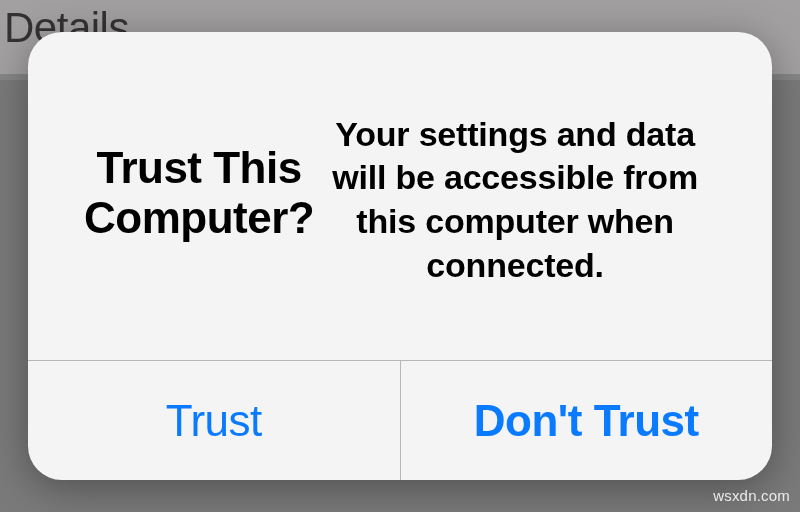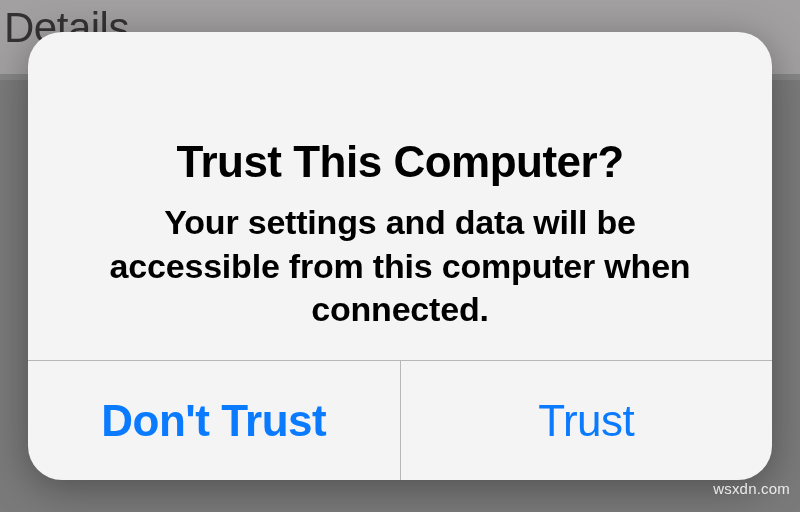--- a/index.html
+++ b/index.html
@@ -41,23 +41,23 @@
     background: #f4f4f5;
     border-radius: 34px;
     box-shadow: 0 8px 40px rgba(0,0,0,0.35);
     display: flex;
     flex-direction: column;
     overflow: hidden;
   }
   .dialog-body {
     flex: 1;
     display: flex;
-    flex-direction: column;
+    flex-direction: row;
     align-items: center;
-    justify-content: flex-end;
+    justify-content: flex-start;
     padding: 36px 56px 28px 56px;
     text-align: center;
   }
   .dialog-title {
     font-size: 44px;
     font-weight: 600;
     color: #000;
     letter-spacing: -0.5px;
     margin-bottom: 14px;
   }
@@ -85,38 +85,38 @@
     letter-spacing: -0.5px;
   }
   .dialog-buttons .btn + .btn {
     border-left: 1px solid #b7b7ba;
   }
   .btn-default { font-weight: 400; }
   .btn-bold { font-weight: 600; }
   .watermark {
     position: absolute;
     right: 10px;
-    bottom: 15px;
+    bottom: 8px;
     font-size: 15px;
     color: rgba(255,255,255,0.85);
     letter-spacing: 0.2px;
   }
 </style>
 </head>
 <body>
 
 <div class="bg-header">
   <div class="bg-title">e Details</div>
 </div>
 <div class="bg-strip"></div>
 
 <div class="dialog">
   <div class="dialog-body">
     <div class="dialog-title">Trust This Computer?</div>
     <div class="dialog-message">Your settings and data will be accessible from this computer when connected.</div>
   </div>
   <div class="dialog-buttons">
+    <div class="btn btn-default">Trust</div>
     <div class="btn btn-bold">Don't Trust</div>
-    <div class="btn btn-default">Trust</div>
   </div>
 </div>
 
 <div class="watermark">wsxdn.com</div>
 
 </body></html>

